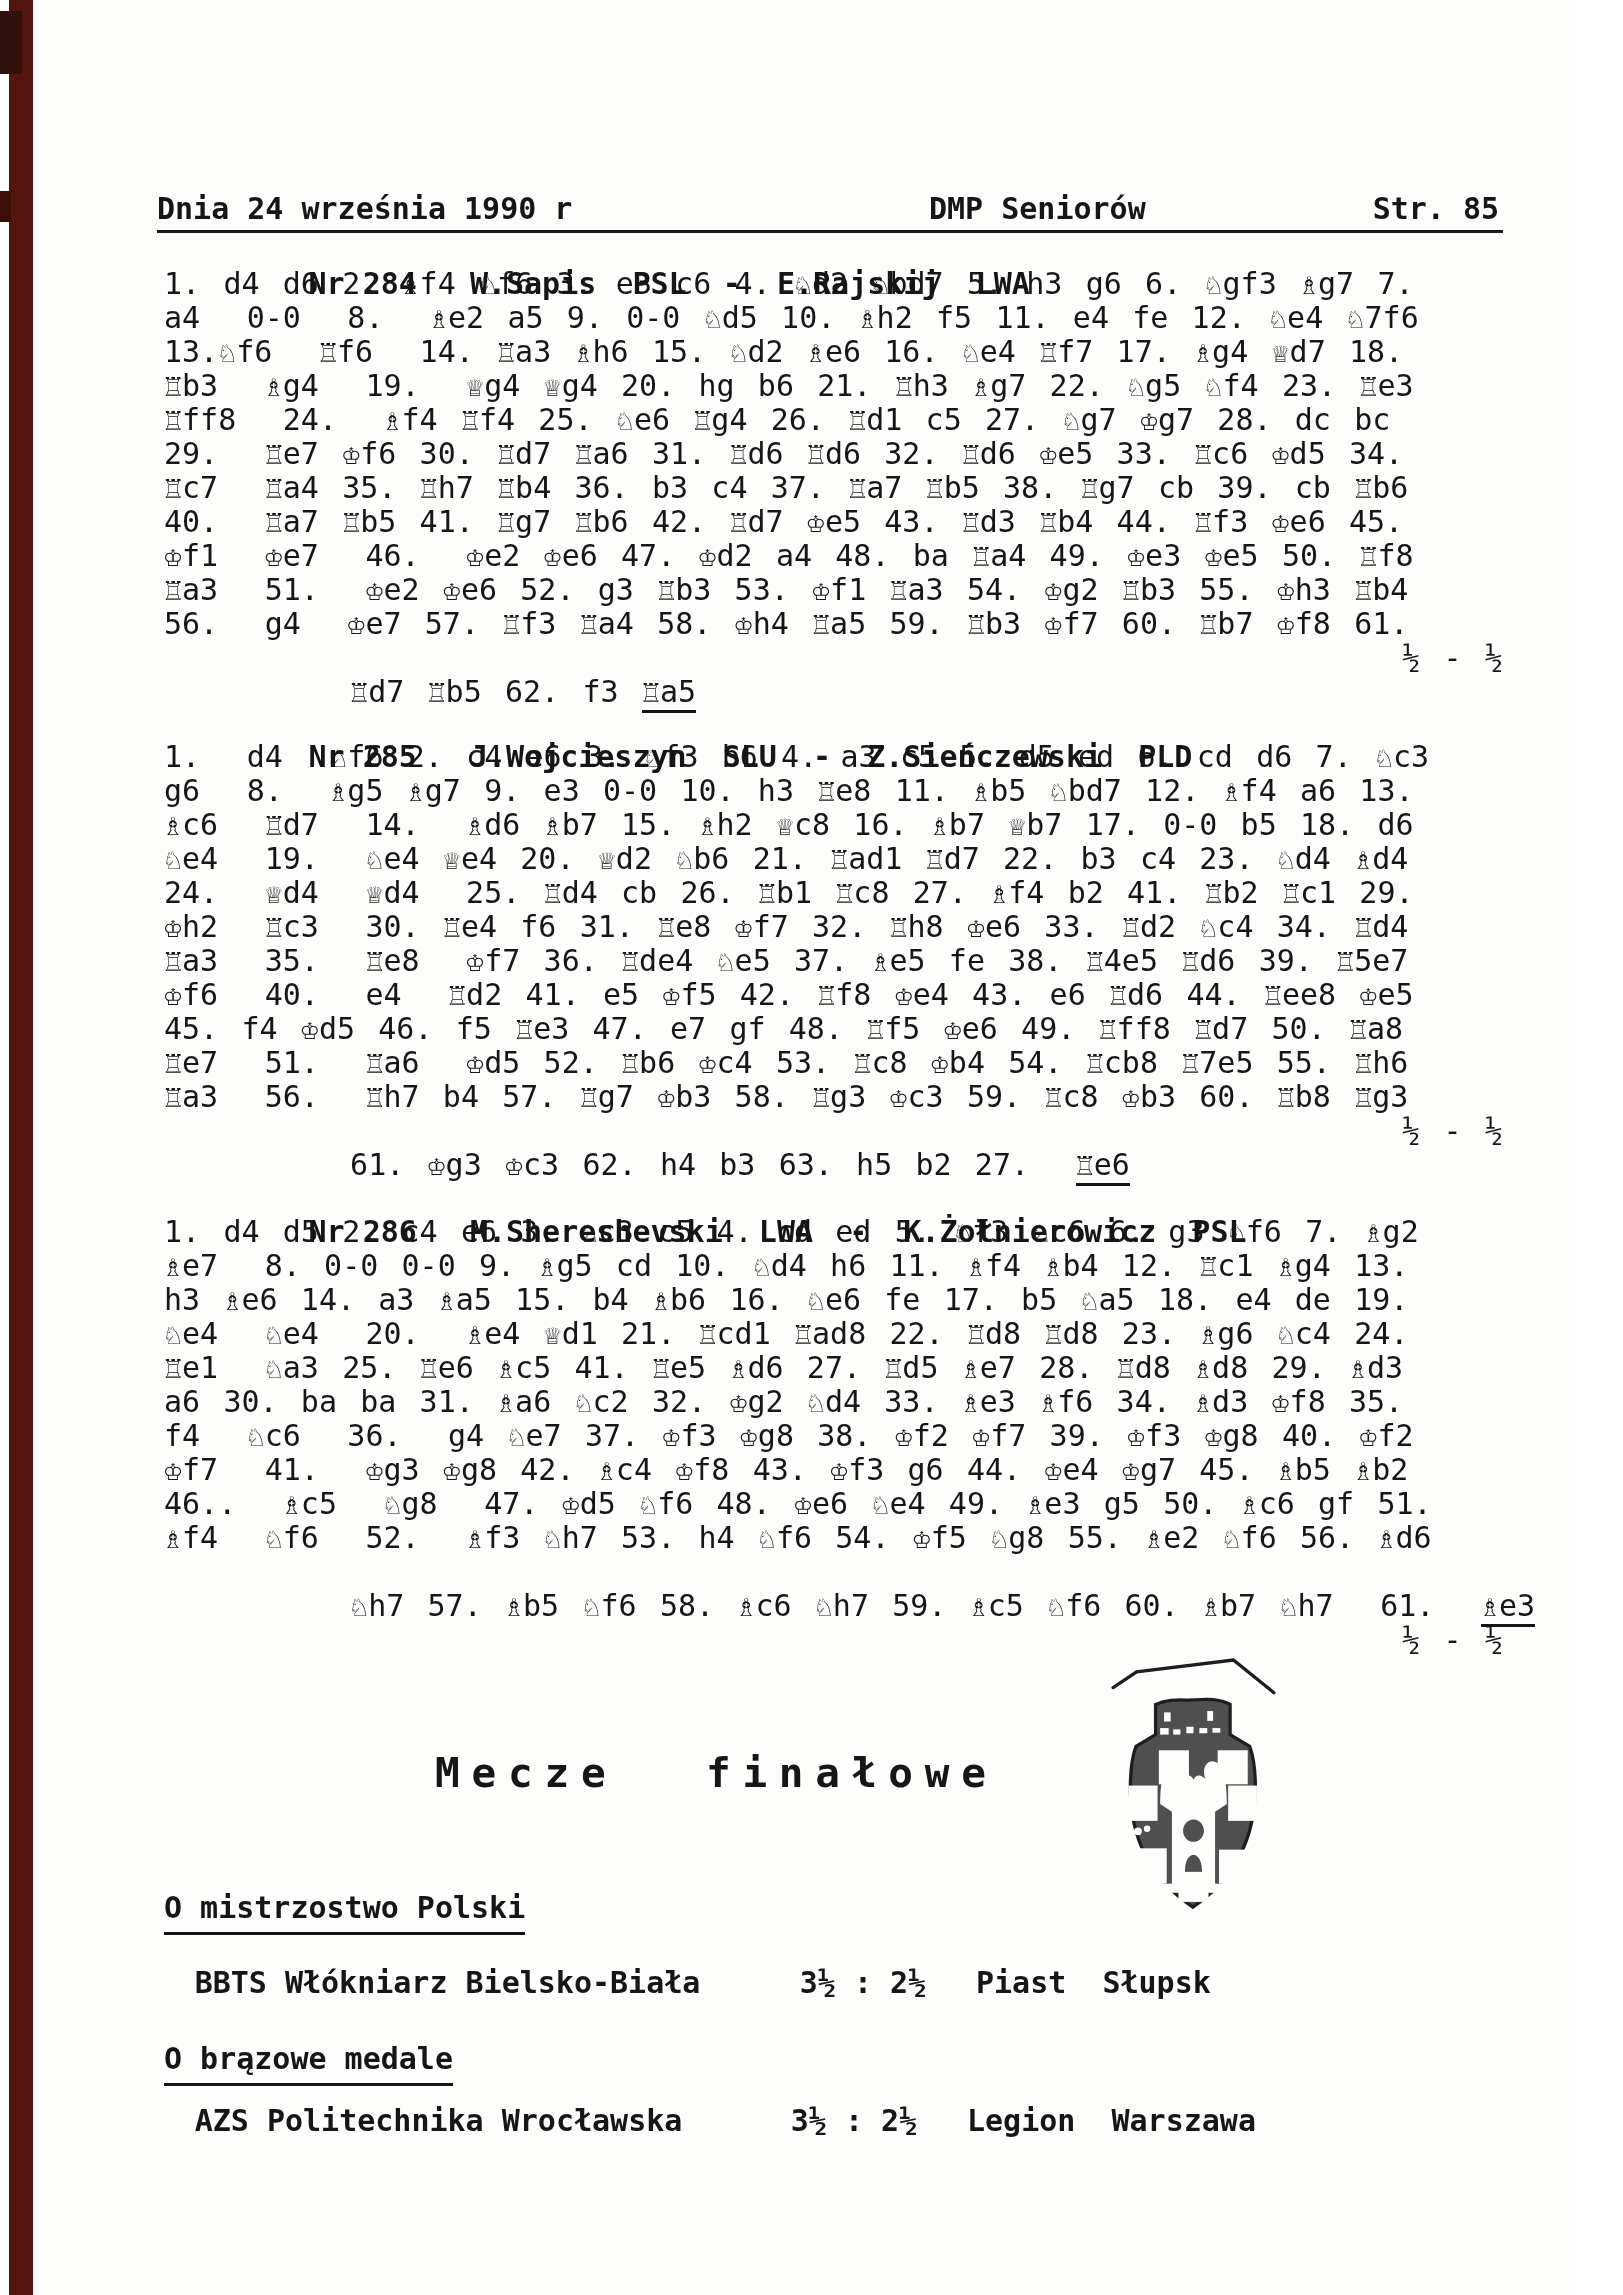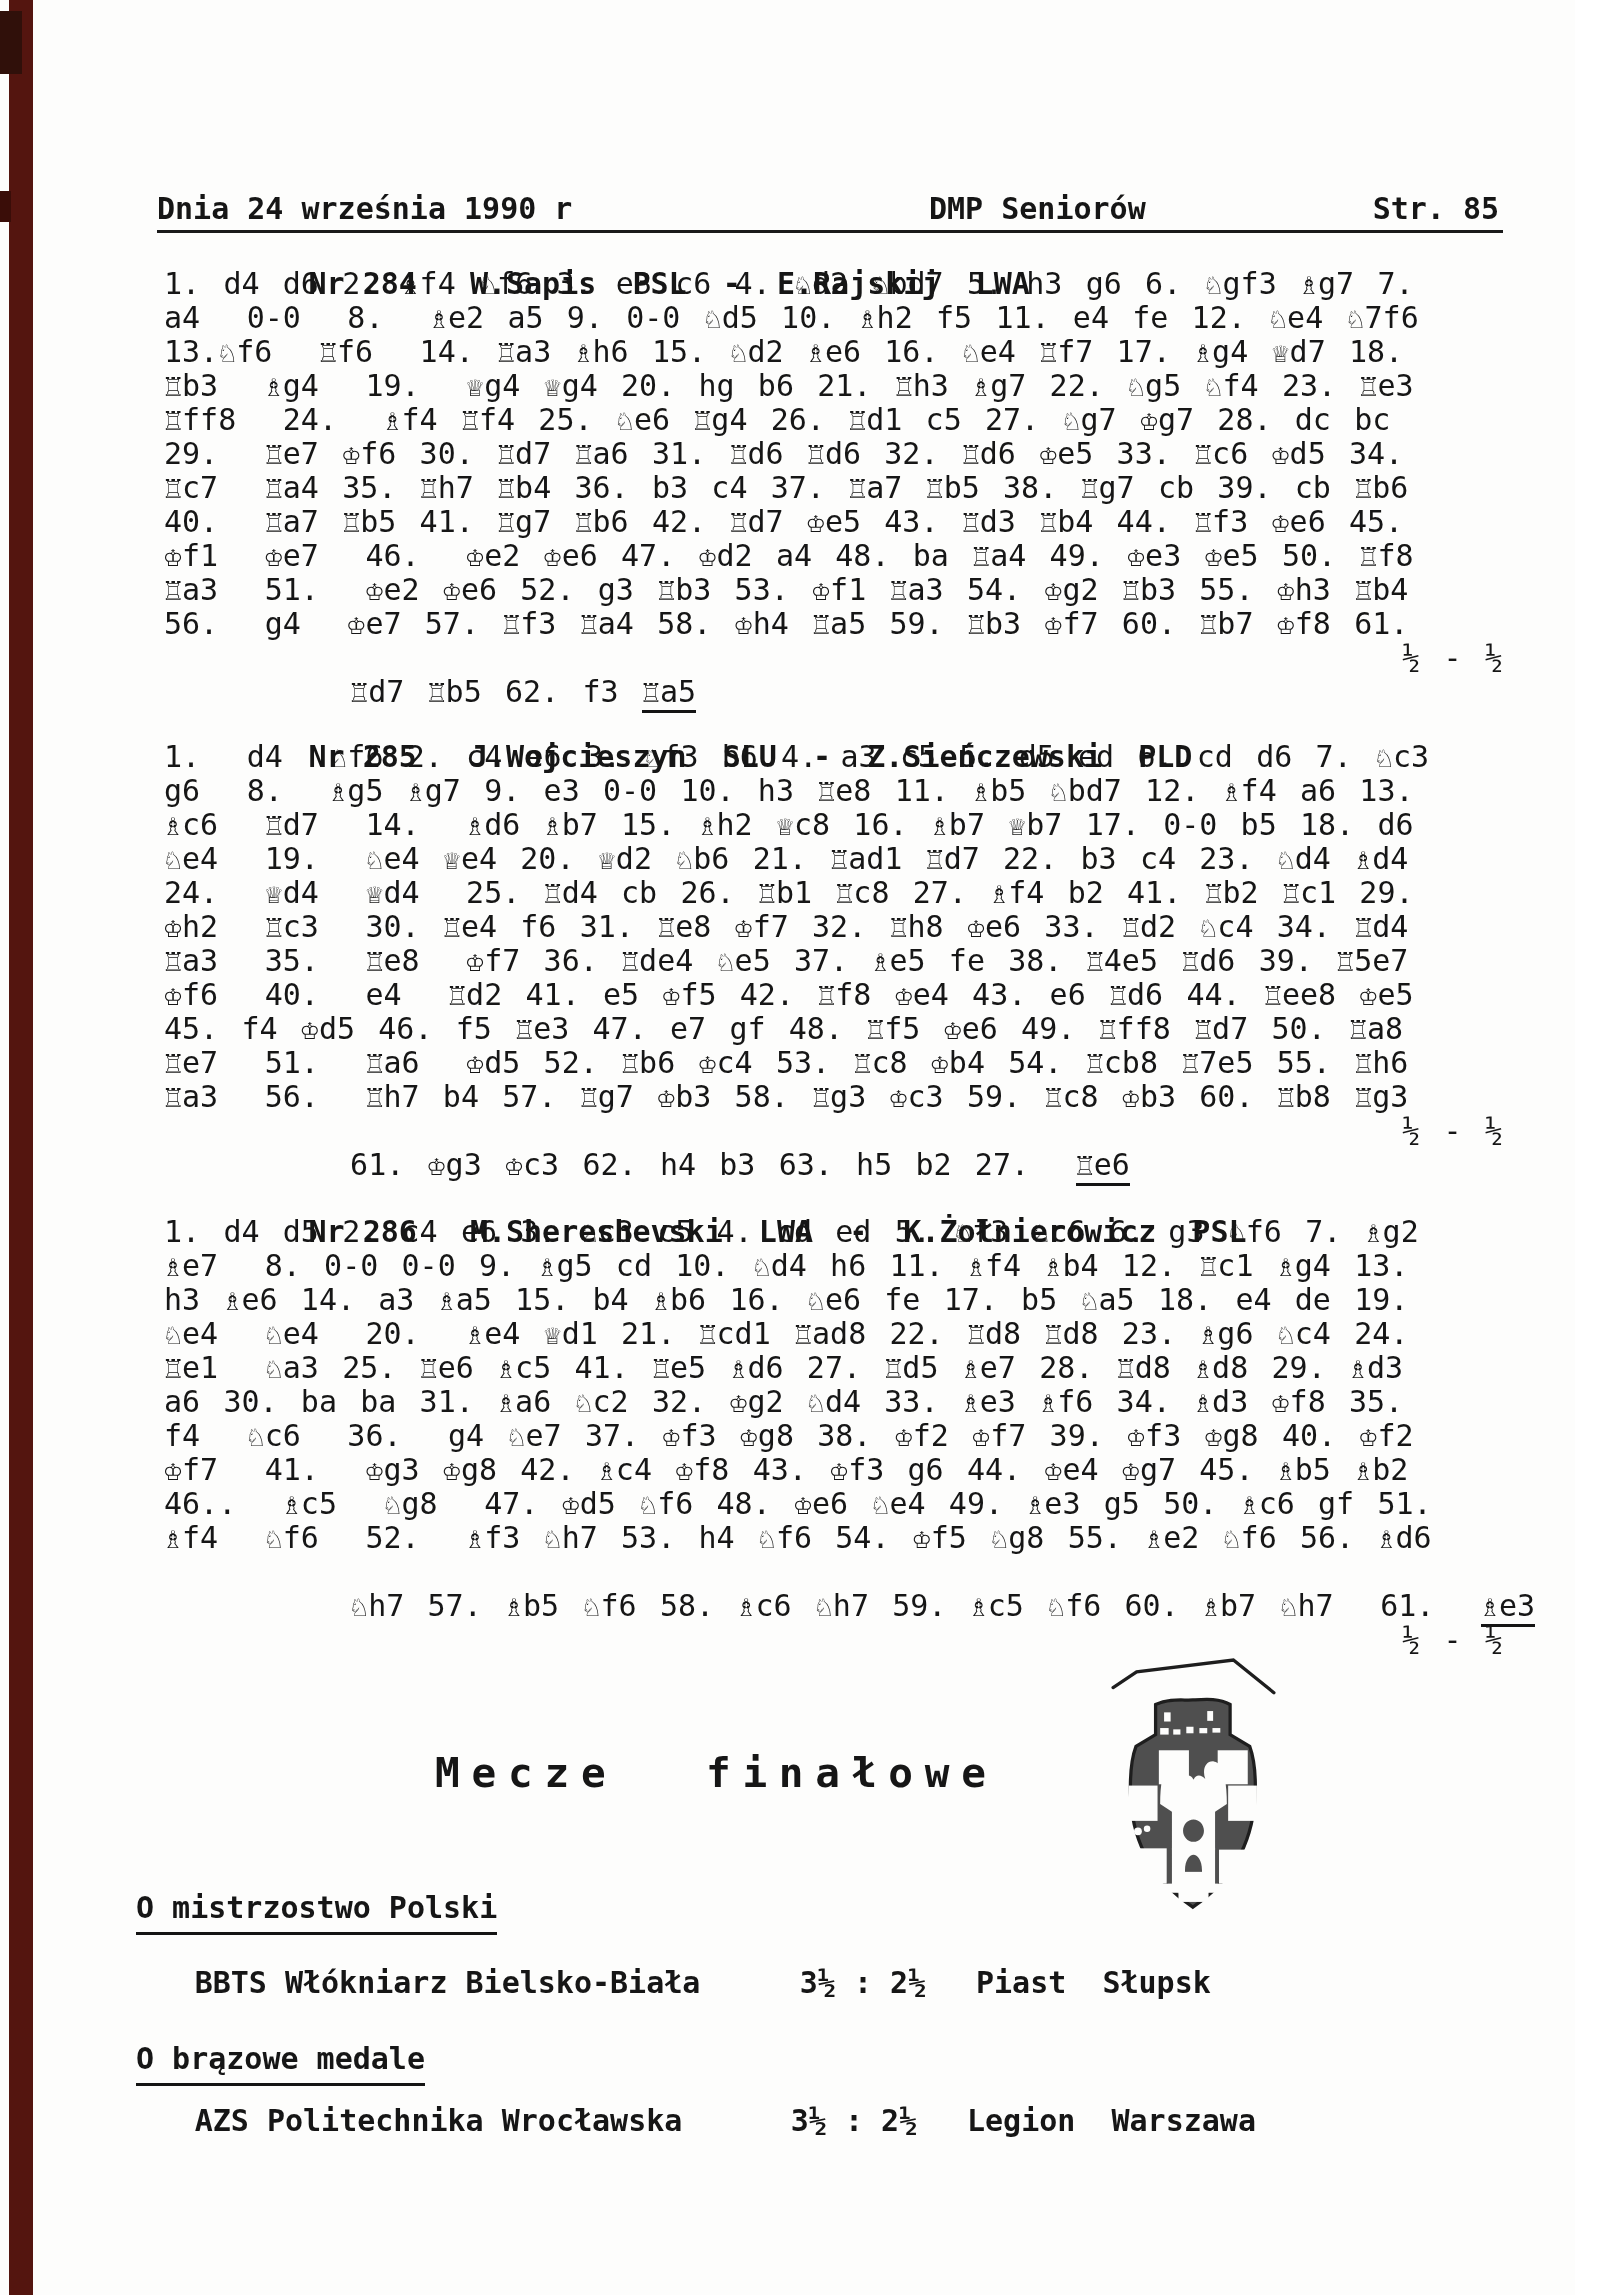--- a/index.html
+++ b/index.html
@@ -97,20 +97,21 @@
     left: 1105px; top: 1647px;
     width: 177px; height: 268px;
   }
   .section-title {
     position: absolute;
     font-size: 30px;
     font-weight: 700;
     white-space: pre;
     border-bottom: 3.3px solid #141414;
     padding-bottom: 6.5px;
+    margin-left: 28px;
   }
   .section-title.s1 { left: 136px; top: 1890px; }
   .section-title.s2 { left: 136px; top: 2041px; }
   .match-row {
     position: absolute;
     display: flex;
     font-size: 30px;
     font-weight: 700;
     white-space: pre;
     line-height: 37px;

